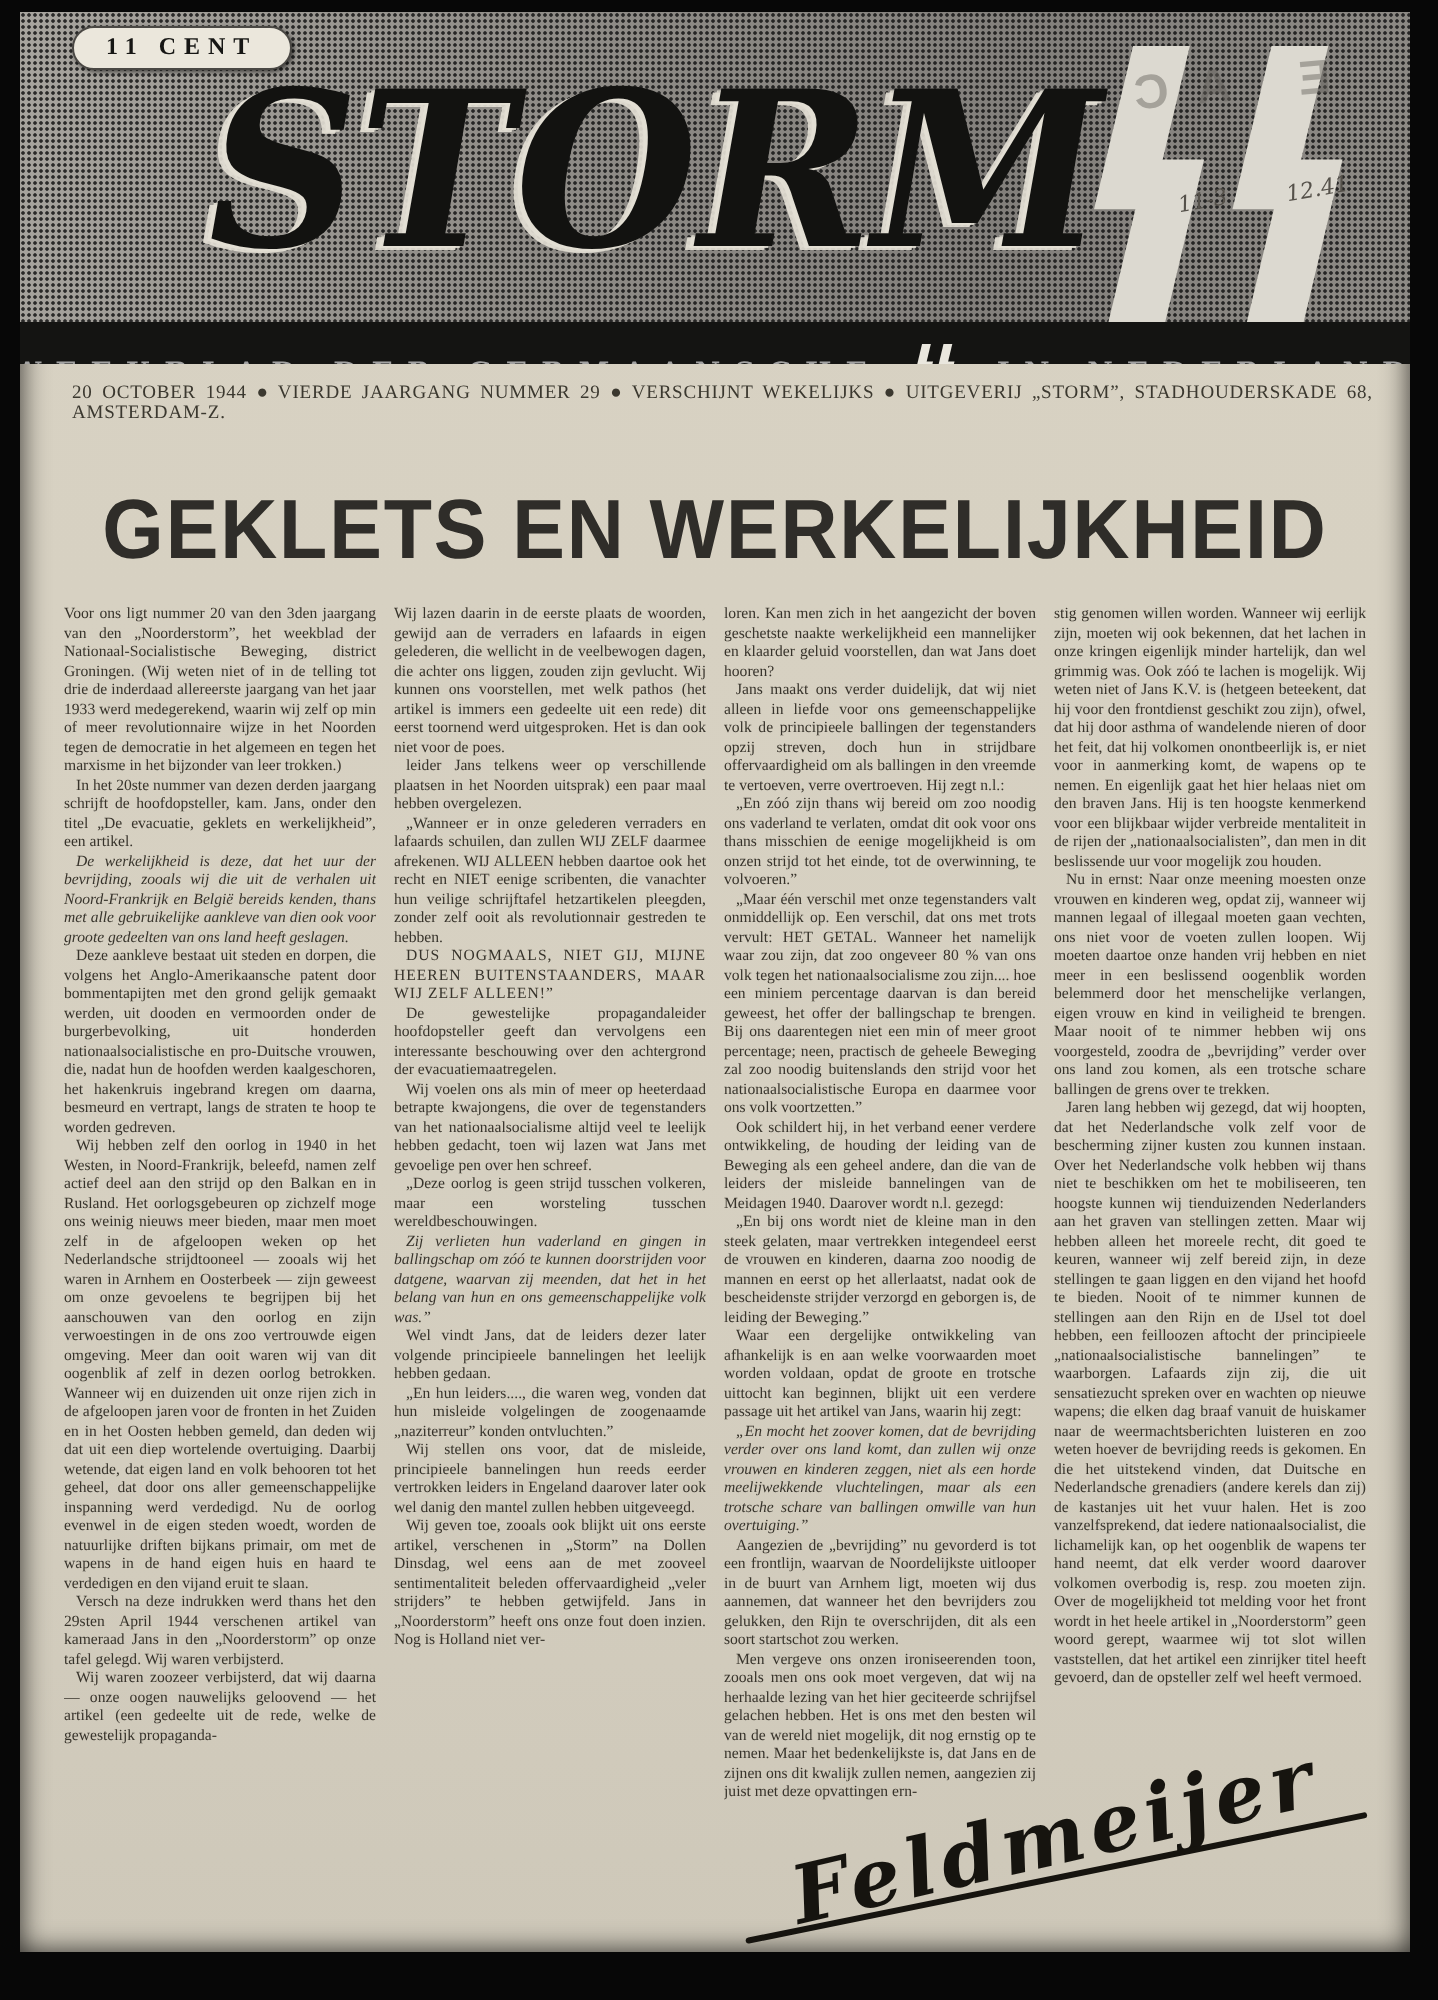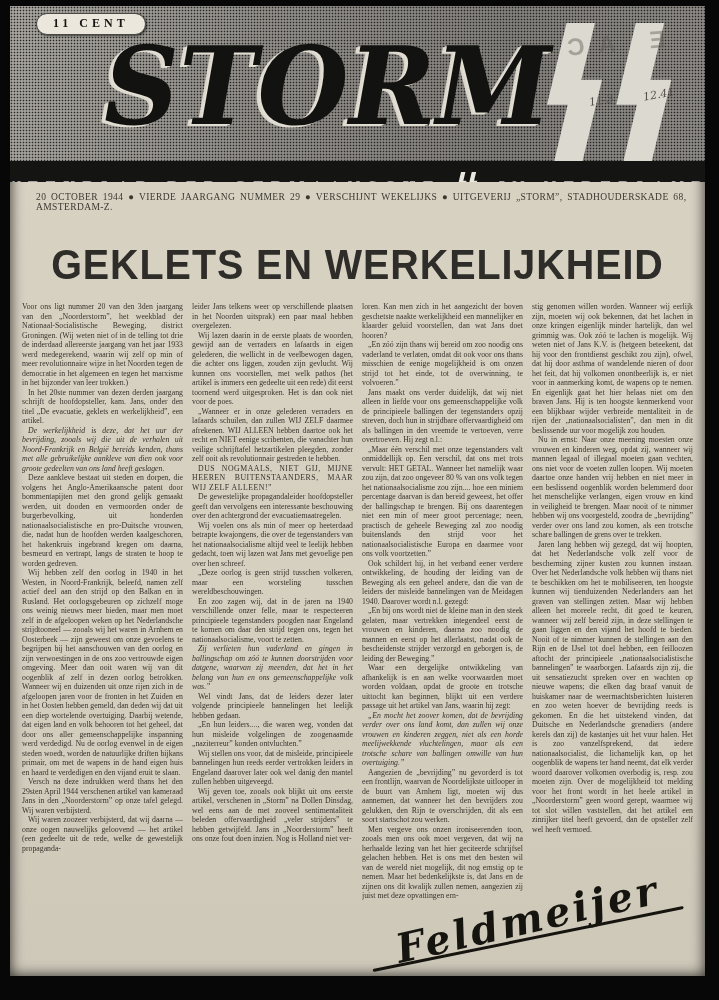--- a/index.html
+++ b/index.html
@@ -72,21 +72,21 @@
   .headline{
     margin:32px 0 0 0;text-align:center;
     font-family:"Liberation Sans",sans-serif;font-weight:bold;
     font-size:42px;line-height:1;letter-spacing:1px;
     transform:scaleX(.94);
     color:#2f2d29;
   }
   
   .columns{
     display:flex;gap:9px;
-    padding:0 12px;margin-top:16px;height:648px;overflow:hidden;
+    padding:0 22px;margin-top:16px;height:648px;overflow:hidden;
     font-family:"Liberation Serif",serif;font-size:7.8px;line-height:1.22;
     color:#37332b;text-align:justify;
   }
   .col{flex:1;min-width:0;overflow:hidden;}
   .col p{margin:0;text-indent:6px;}
   .col p:first-child{text-indent:0;}
   .col p.italic{font-style:italic;}
   .col p.caps{letter-spacing:.5px;}
   
   .signature{
@@ -148,38 +148,37 @@
     <div class="col">
       <p>Voor ons ligt nummer 20 van den 3den jaargang van den „Noorderstorm”, het weekblad der Nationaal-Socialistische Beweging, district Groningen. (Wij weten niet of in de telling tot drie de inderdaad allereerste jaargang van het jaar 1933 werd medegerekend, waarin wij zelf op min of meer revolutionnaire wijze in het Noorden tegen de democratie in het algemeen en tegen het marxisme in het bijzonder van leer trokken.)</p>
       <p>In het 20ste nummer van dezen derden jaargang schrijft de hoofdopsteller, kam. Jans, onder den titel „De evacuatie, geklets en werkelijkheid”, een artikel.</p>
       <p class="italic">De werkelijkheid is deze, dat het uur der bevrijding, zooals wij die uit de verhalen uit Noord-Frankrijk en België bereids kenden, thans met alle gebruikelijke aankleve van dien ook voor groote gedeelten van ons land heeft geslagen.</p>
       <p>Deze aankleve bestaat uit steden en dorpen, die volgens het Anglo-Amerikaansche patent door bommentapijten met den grond gelijk gemaakt werden, uit dooden en vermoorden onder de burgerbevolking, uit honderden nationaalsocialistische en pro-Duitsche vrouwen, die, nadat hun de hoofden werden kaalgeschoren, het hakenkruis ingebrand kregen om daarna, besmeurd en vertrapt, langs de straten te hoop te worden gedreven.</p>
       <p>Wij hebben zelf den oorlog in 1940 in het Westen, in Noord-Frankrijk, beleefd, namen zelf actief deel aan den strijd op den Balkan en in Rusland. Het oorlogsgebeuren op zichzelf moge ons weinig nieuws meer bieden, maar men moet zelf in de afgeloopen weken op het Nederlandsche strijdtooneel — zooals wij het waren in Arnhem en Oosterbeek — zijn geweest om onze gevoelens te begrijpen bij het aanschouwen van den oorlog en zijn verwoestingen in de ons zoo vertrouwde eigen omgeving. Meer dan ooit waren wij van dit oogenblik af zelf in dezen oorlog betrokken. Wanneer wij en duizenden uit onze rijen zich in de afgeloopen jaren voor de fronten in het Zuiden en in het Oosten hebben gemeld, dan deden wij dat uit een diep wortelende overtuiging. Daarbij wetende, dat eigen land en volk behooren tot het geheel, dat door ons aller gemeenschappelijke inspanning werd verdedigd. Nu de oorlog evenwel in de eigen steden woedt, worden de natuurlijke driften bijkans primair, om met de wapens in de hand eigen huis en haard te verdedigen en den vijand eruit te slaan.</p>
       <p>Versch na deze indrukken werd thans het den 29sten April 1944 verschenen artikel van kameraad Jans in den „Noorderstorm” op onze tafel gelegd. Wij waren verbijsterd.</p>
       <p>Wij waren zoozeer verbijsterd, dat wij daarna — onze oogen nauwelijks geloovend — het artikel (een gedeelte uit de rede, welke de gewestelijk propaganda-</p>
     </div>
     <div class="col">
+      <p>Wij lazen daarin in de eerste plaats de woorden, gewijd aan de verraders en lafaards in eigen gelederen, die wellicht in de veelbewogen dagen, die achter ons liggen, zouden zijn gevlucht. Wij kunnen ons voorstellen, met welk pathos (het artikel is immers een gedeelte uit een rede) dit eerst toornend werd uitgesproken. Het is dan ook niet voor de poes.</p>
       <p>leider Jans telkens weer op verschillende plaatsen in het Noorden uitsprak) een paar maal hebben overgelezen.</p>
-      <p>Wij lazen daarin in de eerste plaats de woorden, gewijd aan de verraders en lafaards in eigen gelederen, die wellicht in de veelbewogen dagen, die achter ons liggen, zouden zijn gevlucht. Wij kunnen ons voorstellen, met welk pathos (het artikel is immers een gedeelte uit een rede) dit eerst toornend werd uitgesproken. Het is dan ook niet voor de poes.</p>
       <p>„Wanneer er in onze gelederen verraders en lafaards schuilen, dan zullen WIJ ZELF daarmee afrekenen. WIJ ALLEEN hebben daartoe ook het recht en NIET eenige scribenten, die vanachter hun veilige schrijftafel hetzartikelen pleegden, zonder zelf ooit als revolutionnair gestreden te hebben.</p>
       <p class="caps">DUS NOGMAALS, NIET GIJ, MIJNE HEEREN BUITENSTAANDERS, MAAR WIJ ZELF ALLEEN!”</p>
       <p>De gewestelijke propagandaleider hoofdopsteller geeft dan vervolgens een interessante beschouwing over den achtergrond der evacuatiemaatregelen.</p>
       <p>Wij voelen ons als min of meer op heeterdaad betrapte kwajongens, die over de tegenstanders van het nationaalsocialisme altijd veel te leelijk hebben gedacht, toen wij lazen wat Jans met gevoelige pen over hen schreef.</p>
       <p>„Deze oorlog is geen strijd tusschen volkeren, maar een worsteling tusschen wereldbeschouwingen.</p>
-      <p>En zoo zagen wij, dat in de jaren na 1940 verschillende onzer felle, maar te respecteeren principieele tegenstanders poogden naar Engeland te komen om daar den strijd tegen ons, tegen het nationaalsocialisme, voort te zetten.</p>
       <p class="italic">Zij verlieten hun vaderland en gingen in ballingschap om zóó te kunnen doorstrijden voor datgene, waarvan zij meenden, dat het in het belang van hun en ons gemeenschappelijke volk was.”</p>
       <p>Wel vindt Jans, dat de leiders dezer later volgende principieele bannelingen het leelijk hebben gedaan.</p>
       <p>„En hun leiders...., die waren weg, vonden dat hun misleide volgelingen de zoogenaamde „naziterreur” konden ontvluchten.”</p>
       <p>Wij stellen ons voor, dat de misleide, principieele bannelingen hun reeds eerder vertrokken leiders in Engeland daarover later ook wel danig den mantel zullen hebben uitgeveegd.</p>
       <p>Wij geven toe, zooals ook blijkt uit ons eerste artikel, verschenen in „Storm” na Dollen Dinsdag, wel eens aan de met zooveel sentimentaliteit beleden offervaardigheid „veler strijders” te hebben getwijfeld. Jans in „Noorderstorm” heeft ons onze fout doen inzien. Nog is Holland niet ver-</p>
     </div>
     <div class="col">
       <p>loren. Kan men zich in het aangezicht der boven geschetste naakte werkelijkheid een mannelijker en klaarder geluid voorstellen, dan wat Jans doet hooren?</p>
+      <p>Jans maakt ons verder duidelijk, dat wij niet alleen in liefde voor ons gemeenschappelijke volk de principieele ballingen der tegenstanders opzij streven, doch hun in strijdbare offervaardigheid om als ballingen in den vreemde te vertoeven, verre overtroeven. Hij zegt n.l.:</p>
       <p>„En zóó zijn thans wij bereid om zoo noodig ons vaderland te verlaten, omdat dit ook voor ons thans misschien de eenige mogelijkheid is om onzen strijd tot het einde, tot de overwinning, te volvoeren.”</p>
-      <p>Jans maakt ons verder duidelijk, dat wij niet alleen in liefde voor ons gemeenschappelijke volk de principieele ballingen der tegenstanders opzij streven, doch hun in strijdbare offervaardigheid om als ballingen in den vreemde te vertoeven, verre overtroeven. Hij zegt n.l.:</p>
       <p>„Maar één verschil met onze tegenstanders valt onmiddellijk op. Een verschil, dat ons met trots vervult: HET GETAL. Wanneer het namelijk waar zou zijn, dat zoo ongeveer 80 % van ons volk tegen het nationaalsocialisme zou zijn.... hoe een miniem percentage daarvan is dan bereid geweest, het offer der ballingschap te brengen. Bij ons daarentegen niet een min of meer groot percentage; neen, practisch de geheele Beweging zal zoo noodig buitenslands den strijd voor het nationaalsocialistische Europa en daarmee voor ons volk voortzetten.”</p>
       <p>Ook schildert hij, in het verband eener verdere ontwikkeling, de houding der leiding van de Beweging als een geheel andere, dan die van de leiders der misleide bannelingen van de Meidagen 1940. Daarover wordt n.l. gezegd:</p>
       <p>„En bij ons wordt niet de kleine man in den steek gelaten, maar vertrekken integendeel eerst de vrouwen en kinderen, daarna zoo noodig de mannen en eerst op het allerlaatst, nadat ook de bescheidenste strijder verzorgd en geborgen is, de leiding der Beweging.”</p>
       <p>Waar een dergelijke ontwikkeling van afhankelijk is en aan welke voorwaarden moet worden voldaan, opdat de groote en trotsche uittocht kan beginnen, blijkt uit een verdere passage uit het artikel van Jans, waarin hij zegt:</p>
       <p class="italic">„En mocht het zoover komen, dat de bevrijding verder over ons land komt, dan zullen wij onze vrouwen en kinderen zeggen, niet als een horde meelijwekkende vluchtelingen, maar als een trotsche schare van ballingen omwille van hun overtuiging.”</p>
       <p>Aangezien de „bevrijding” nu gevorderd is tot een frontlijn, waarvan de Noordelijkste uitlooper in de buurt van Arnhem ligt, moeten wij dus aannemen, dat wanneer het den bevrijders zou gelukken, den Rijn te overschrijden, dit als een soort startschot zou werken.</p>
       <p>Men vergeve ons onzen ironiseerenden toon, zooals men ons ook moet vergeven, dat wij na herhaalde lezing van het hier geciteerde schrijfsel gelachen hebben. Het is ons met den besten wil van de wereld niet mogelijk, dit nog ernstig op te nemen. Maar het bedenkelijkste is, dat Jans en de zijnen ons dit kwalijk zullen nemen, aangezien zij juist met deze opvattingen ern-</p>
     </div>
     <div class="col">
       <p>stig genomen willen worden. Wanneer wij eerlijk zijn, moeten wij ook bekennen, dat het lachen in onze kringen eigenlijk minder hartelijk, dan wel grimmig was. Ook zóó te lachen is mogelijk. Wij weten niet of Jans K.V. is (hetgeen beteekent, dat hij voor den frontdienst geschikt zou zijn), ofwel, dat hij door asthma of wandelende nieren of door het feit, dat hij volkomen onontbeerlijk is, er niet voor in aanmerking komt, de wapens op te nemen. En eigenlijk gaat het hier helaas niet om den braven Jans. Hij is ten hoogste kenmerkend voor een blijkbaar wijder verbreide mentaliteit in de rijen der „nationaalsocialisten”, dan men in dit beslissende uur voor mogelijk zou houden.</p>

